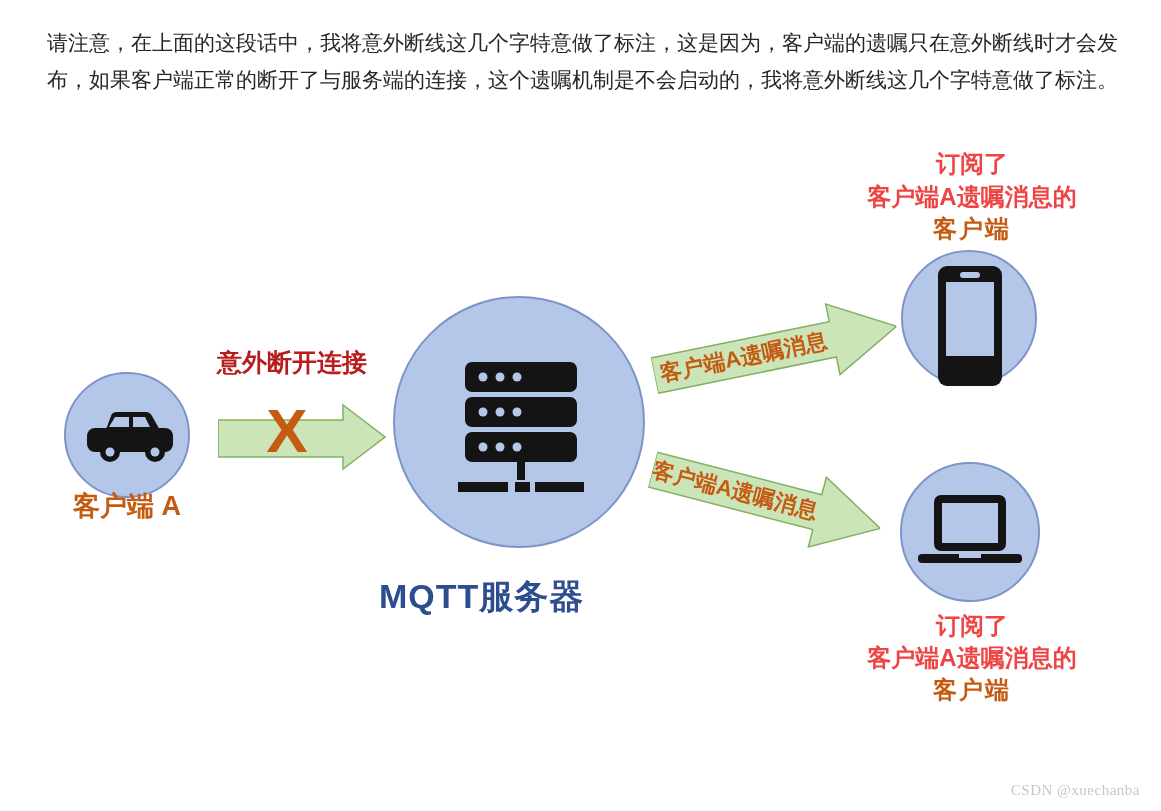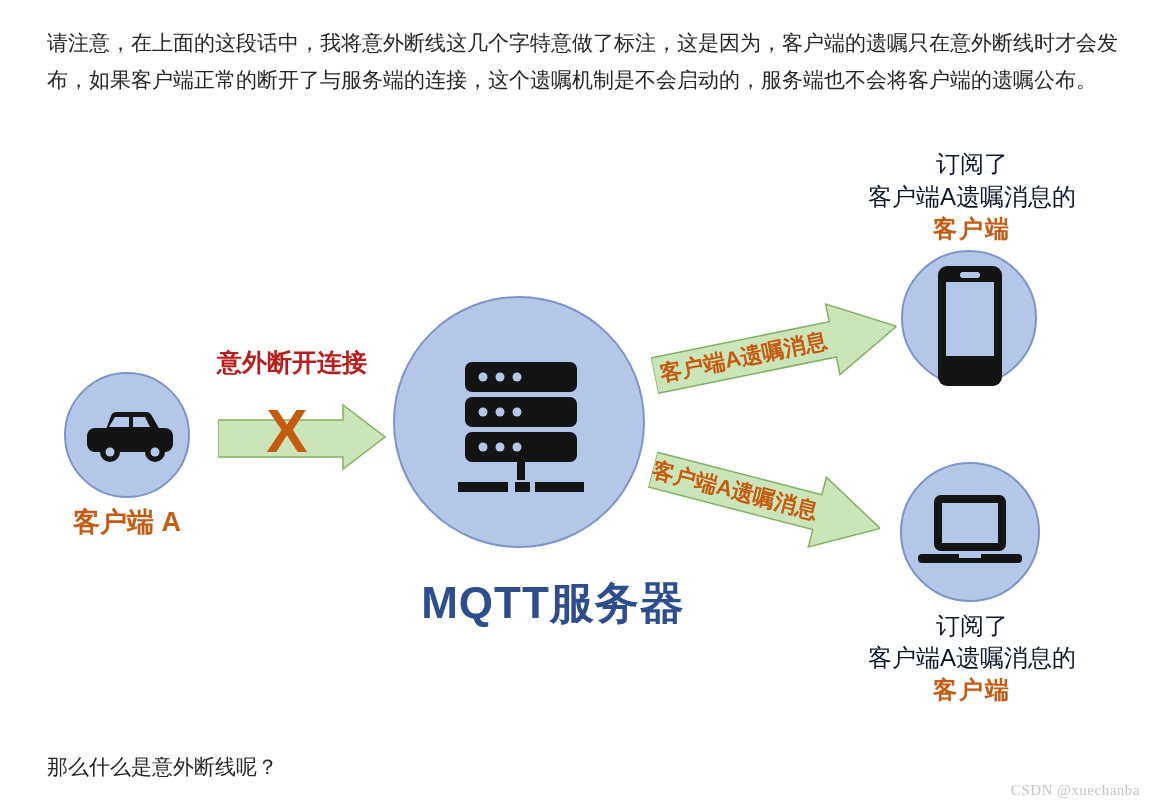--- a/index.html
+++ b/index.html
@@ -15,52 +15,52 @@
   .client-circle{left:64px;top:372px;width:126px;height:126px;}
   .server-circle{left:393px;top:296px;width:252px;height:252px;}
   .sub-top-circle{left:901px;top:250px;width:136px;height:136px;}
   .sub-bottom-circle{left:900px;top:462px;width:140px;height:140px;}
 
   .car-icon{left:85px;top:408px;}
   .server-icon{left:458px;top:355px;}
   .phone-icon{left:938px;top:266px;}
   .laptop-icon{left:918px;top:495px;}
 
-  .client-label{left:47px;top:504px;width:160px;text-align:center;
+  .client-label{left:47px;top:488px;width:160px;text-align:center;
       font-size:27px;font-weight:bold;color:#c55a11;}
-  .server-label{left:418px;top:574px;width:270px;text-align:center;
-      font-size:44px;font-weight:bold;color:#2e4d8f;letter-spacing:1px;}
+  .server-label{left:379px;top:574px;width:270px;
+      font-size:34px;font-weight:bold;color:#2e4d8f;letter-spacing:1px;}
   .disc-label{left:213px;top:346px;width:158px;text-align:center;
       font-size:25px;font-weight:bold;color:#b91c1c;}
   .x-mark{left:255px;top:393px;width:64px;height:78px;text-align:center;
       font-size:62px;line-height:76px;font-weight:bold;color:#c55a11;}
 
   .arrow-h{left:218px;top:402px;width:168px;height:70px;}
   .arrow-top{left:652px;top:313px;width:247px;height:76px;transform:rotate(-11.5deg);}
   .arrow-bottom{left:649px;top:461px;width:235px;height:76px;transform:rotate(14.5deg);}
   .arrow-label{position:absolute;left:0;top:20px;height:36px;line-height:36px;text-align:center;
       font-size:22px;font-weight:bold;color:#c55a11;white-space:nowrap;}
   .arrow-top .arrow-label{width:182px;}
   .arrow-bottom .arrow-label{width:170px;}
 
   .cap{left:852px;width:240px;text-align:center;white-space:nowrap;}
-  .cap-gray{font-size:24px;color:#0f172a;}
+  .cap-gray{font-size:24px;color:#ef4444;font-weight:bold;}
   .cap-orange{font-size:24px;font-weight:bold;color:#c55a11;letter-spacing:2px;}
   .cap-t1{top:148px;} .cap-t2{top:181px;} .cap-t3{top:213px;}
   .cap-b1{top:610px;} .cap-b2{top:642px;} .cap-b3{top:674px;}
 
   .watermark{right:21px;top:782px;font-size:15px;color:#c6c6c6;letter-spacing:0.5px;font-family:Liberation Serif, serif;}
 </style>
 </head>
 <body>
 
 <div class="page">
 
   <div class="abs serif p-top1">请注意，在上面的这段话中，我将意外断线这几个字特意做了标注，这是因为，客户端的遗嘱只在意外断线时才会发</div>
-  <div class="abs serif p-top2">布，如果客户端正常的断开了与服务端的连接，这个遗嘱机制是不会启动的，服务端也不会将客户端的遗嘱公布。</div>
+  <div class="abs serif p-top2">布，如果客户端正常的断开了与服务端的连接，这个遗嘱机制是不会启动的，我将意外断线这几个字特意做了标注。</div>
 
   <div class="abs circle client-circle"></div>
   <svg class="abs car-icon" width="90" height="56" viewBox="0 0 90 56">
     <rect x="2" y="20" width="86" height="24" rx="8" fill="#141414"></rect>
     <path d="M20,24 L26,8 Q27,4 32,4 L61,4 Q65,4 67,8 L76,24 Z" fill="#141414"></path>
     <polygon points="30,9 44,9 44,19 24,19" fill="#b5c7e8"></polygon>
     <polygon points="48,9 60,9 65,19 48,19" fill="#b5c7e8"></polygon>
     <circle cx="25" cy="44" r="10" fill="#141414"></circle>
     <circle cx="25" cy="44" r="4.5" fill="#b5c7e8"></circle>
     <circle cx="70" cy="44" r="10" fill="#141414"></circle>
@@ -123,17 +123,16 @@
   <svg class="abs laptop-icon" width="104" height="68" viewBox="0 0 104 68">
     <rect x="16" y="0" width="72" height="56" rx="7" fill="#141414"></rect>
     <rect x="24" y="8" width="56" height="40" fill="#b5c7e8"></rect>
     <rect x="0" y="59" width="104" height="9" rx="4" fill="#141414"></rect>
     <rect x="41" y="59" width="22" height="4" fill="#b5c7e8"></rect>
   </svg>
   <div class="abs cap cap-gray cap-b1">订阅了</div>
   <div class="abs cap cap-gray cap-b2">客户端A遗嘱消息的</div>
   <div class="abs cap cap-orange cap-b3">客户端</div>
 
-  <div class="abs serif p-bottom">那么什么是意外断线呢？</div>
 
   <div class="abs watermark">CSDN @xuechanba</div>
 
 </div>
 
 </body></html>

